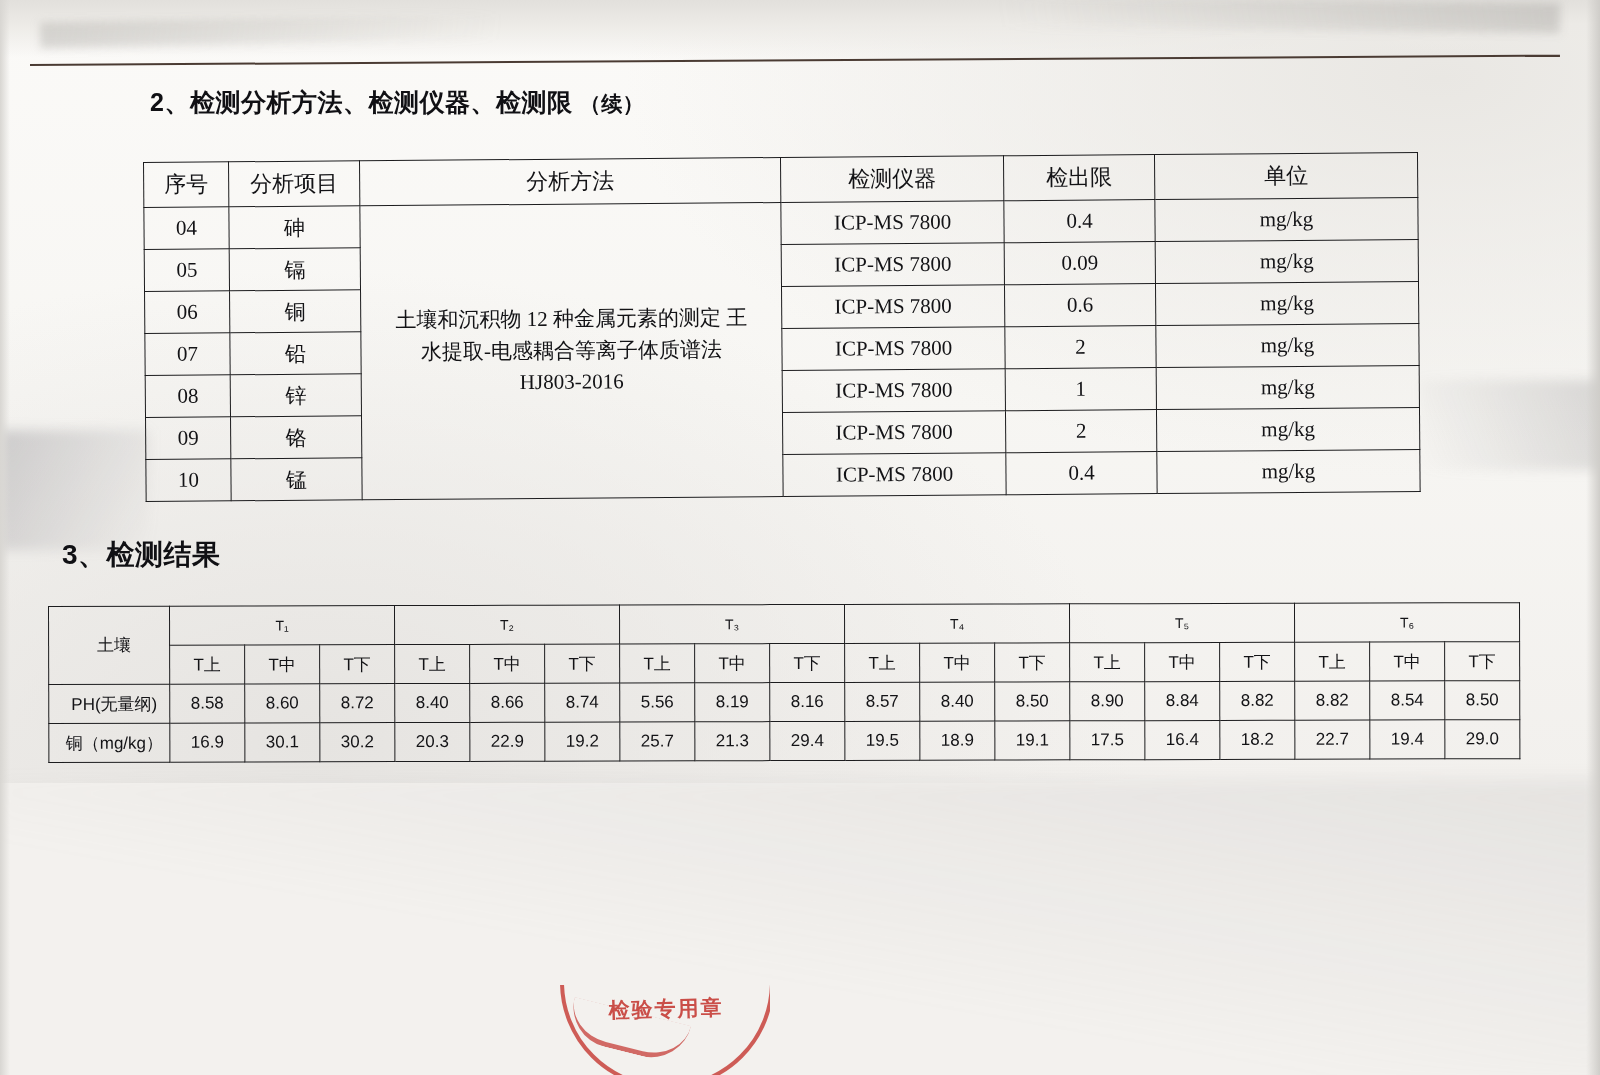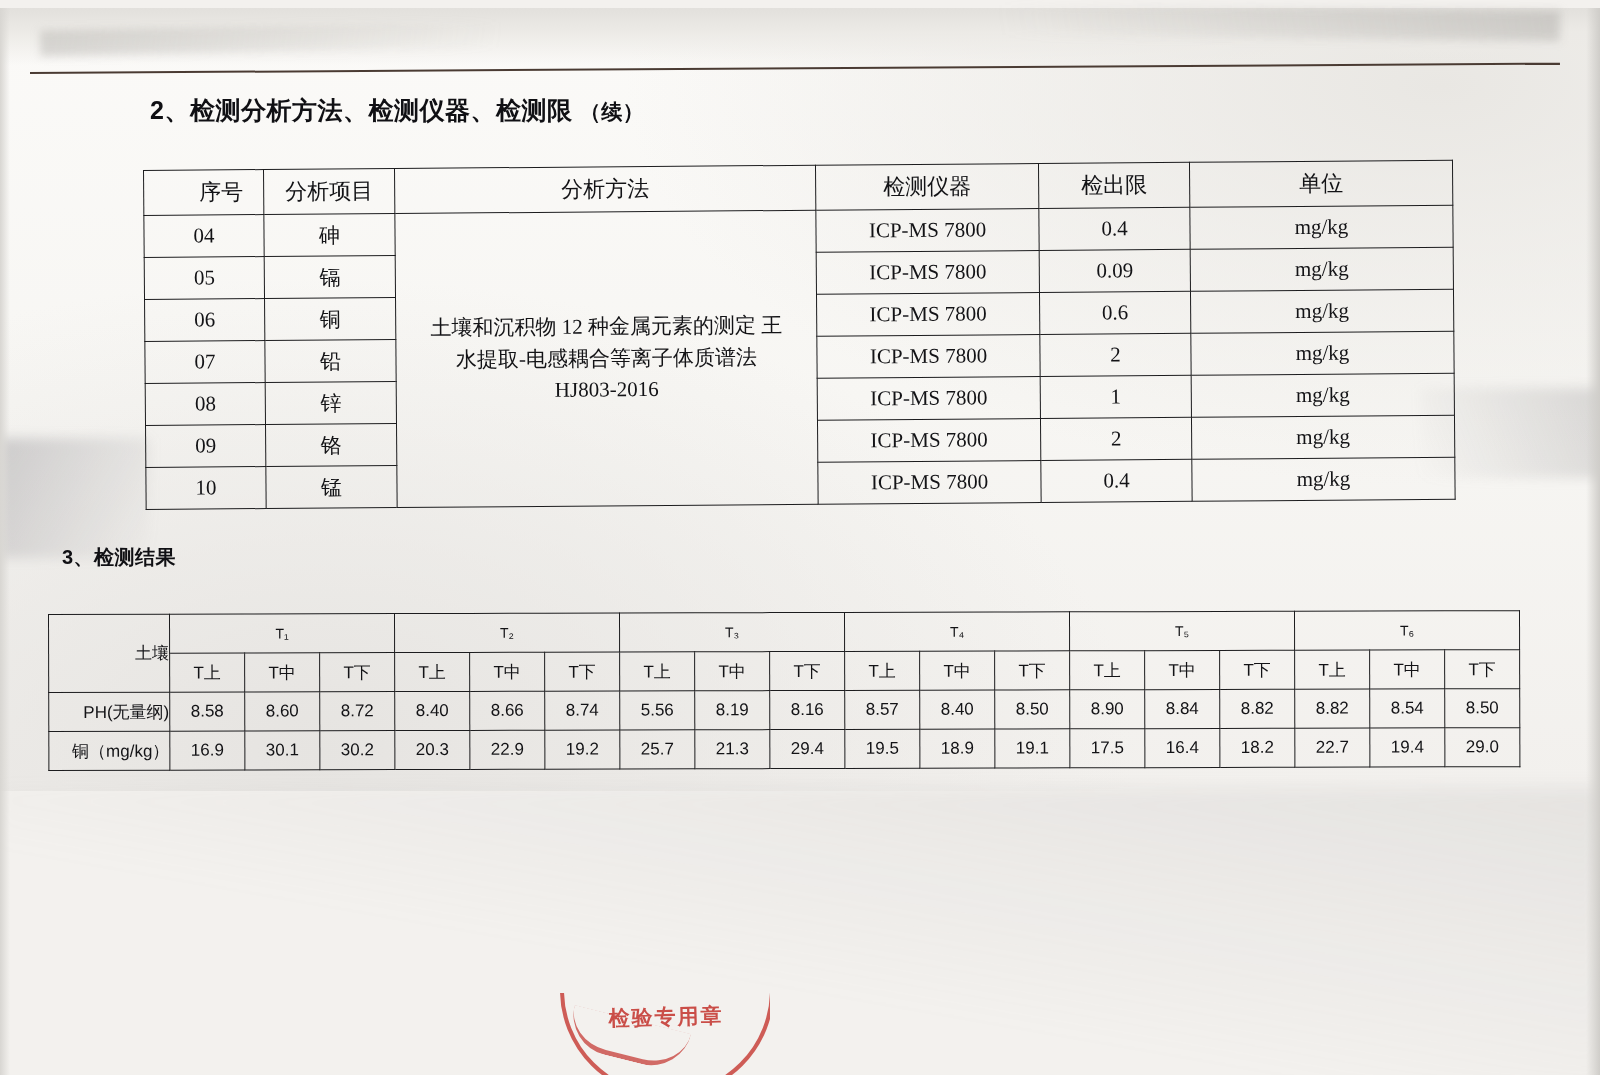--- a/index.html
+++ b/index.html
@@ -12,21 +12,21 @@
     background: #f3f1ee;
     font-family: "Liberation Serif", serif;
     color: #18181a;
     overflow: hidden;
     position: relative;
   }
 
   
   .page {
     position: absolute;
-    left: 0; top: 8px;
+    left: 0; top: 0;
     width: 1600px; height: 783px;
     background:
       radial-gradient(ellipse at 20% 95%, #e6e4e1 0%, rgba(230,228,225,0) 45%),
       radial-gradient(ellipse at 90% 10%, #e9e7e3 0%, rgba(233,231,227,0) 40%),
       linear-gradient(180deg, #fbfaf8 0%, #f7f6f3 50%, #f2f0ed 100%);
   }
   .scan-shadow-top {
     position: absolute; left: 0; top: 0; width: 1600px; height: 58px;
     background: linear-gradient(180deg, #e2e0dc 0%, #eceae6 40%, rgba(246,245,242,0) 100%);
   }
@@ -85,21 +85,21 @@
     color: #101014;
     white-space: nowrap;
   }
   #heading-2 {
     left: 150px; top: 86px;
     font-size: 25px;
   }
   #heading-2 .suffix { font-size: 21px; }
   #heading-3 {
     left: 62px; top: 536px;
-    font-size: 20px;
+    font-size: 28px;
   }
 
   
   .tbl-wrap {
     position: absolute;
     transform-origin: left top;
   }
   #table-methods-wrap {
     left: 143px; top: 162px;
     transform: rotate(-0.45deg);
@@ -111,21 +111,21 @@
   table.doc td, table.doc th {
     border: 1.4px solid #1c1c1e;
     text-align: center;
     vertical-align: middle;
     font-family: "Liberation Serif", serif;
     color: #131316;
     font-weight: normal;
     padding: 0;
   }
   #table-methods td, #table-methods th { font-size: 21px; }
-  #table-methods .c-no      { width: 84px;  height: 42px; padding-left: 35px; }
+  #table-methods .c-no      { width: 84px;  height: 42px; }
   #table-methods .c-item    { width: 130px; }
   #table-methods .c-method  { width: 420px; }
   #table-methods .c-instr   { width: 222px; }
   #table-methods .c-limit   { width: 150px; }
   #table-methods .c-unit    { width: 262px; }
   #table-methods tr.head td { height: 44px; font-size: 22px; }
   #table-methods tr.body td { height: 41px; }
   .method-cell {
     line-height: 1.5;
     font-size: 20px;
@@ -140,21 +140,21 @@
     transform: rotate(-0.15deg);
   }
   #table-results td {
     font-size: 17px;
     height: 38px;
     border: 1.3px solid #1c1c1e;
     font-family: "Liberation Sans", sans-serif;
   }
   #table-results td.rowhead {
     width: 110px;
-    text-align: right;
+    text-align: center;
     padding-left: 10px;
     font-size: 17px;
   }
   #table-results td.grouphead {
     width: 222px;
     font-size: 14px;
     text-align: center;
   }
   #table-results td.sub {
     width: 74px;

